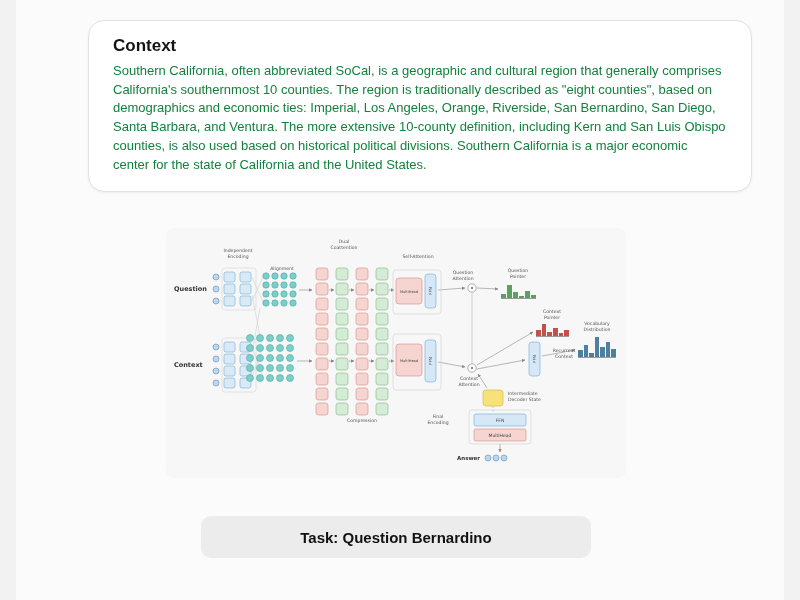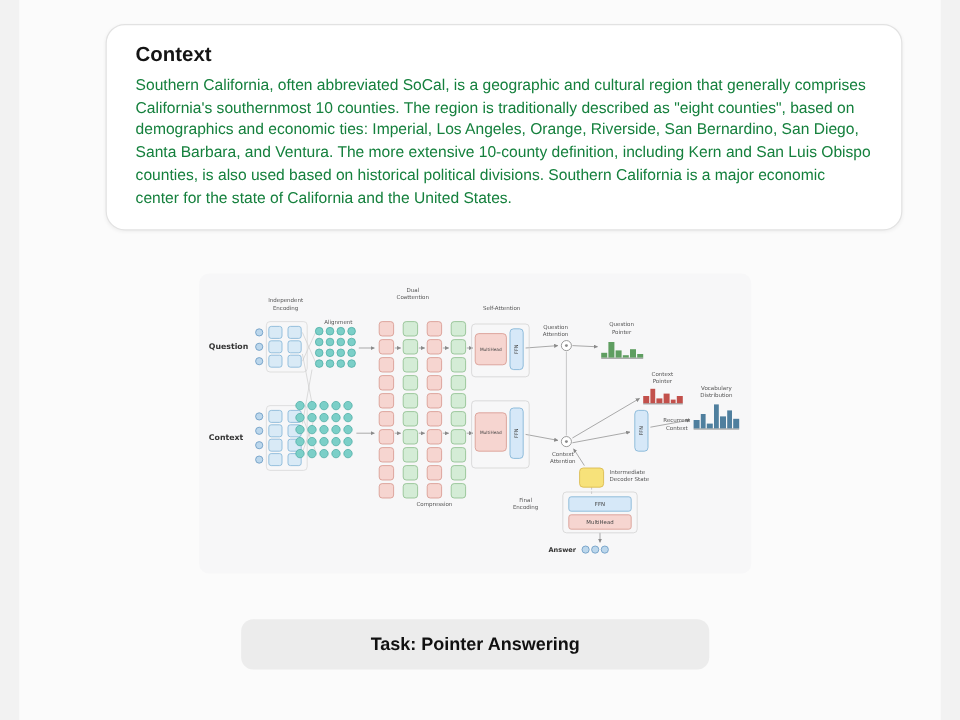--- a/index.html
+++ b/index.html
@@ -309,16 +309,16 @@
         <span style="height: 55%; background: rgb(79, 127, 158);"></span>
         <span style="height: 20%; background: rgb(79, 127, 158);"></span>
         <span style="height: 90%; background: rgb(79, 127, 158);"></span>
         <span style="height: 45%; background: rgb(79, 127, 158);"></span>
         <span style="height: 70%; background: rgb(79, 127, 158);"></span>
         <span style="height: 35%; background: rgb(79, 127, 158);"></span>
       </div>
   </div>
 
   <div class="task-pill">
-    <span>Task: Pointer Answering</span>
+    <span>Task: Question Bernardino</span>
   </div>
 
 </div>
 
 </body></html>

